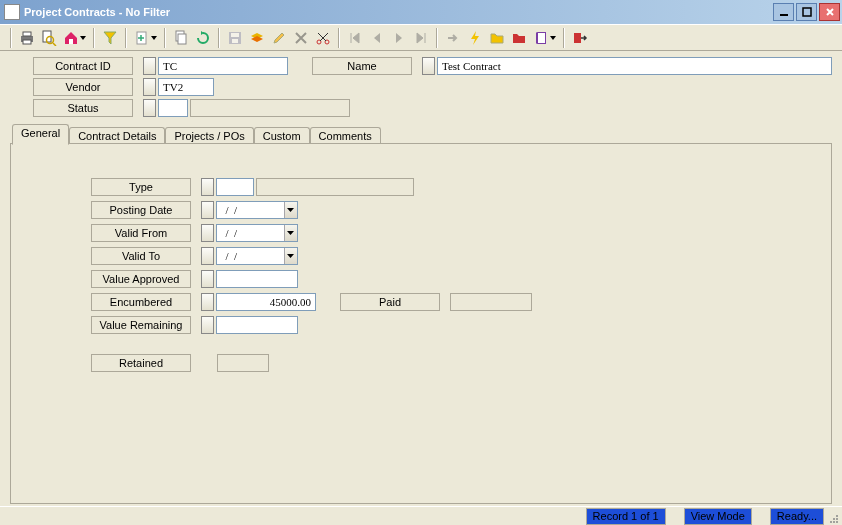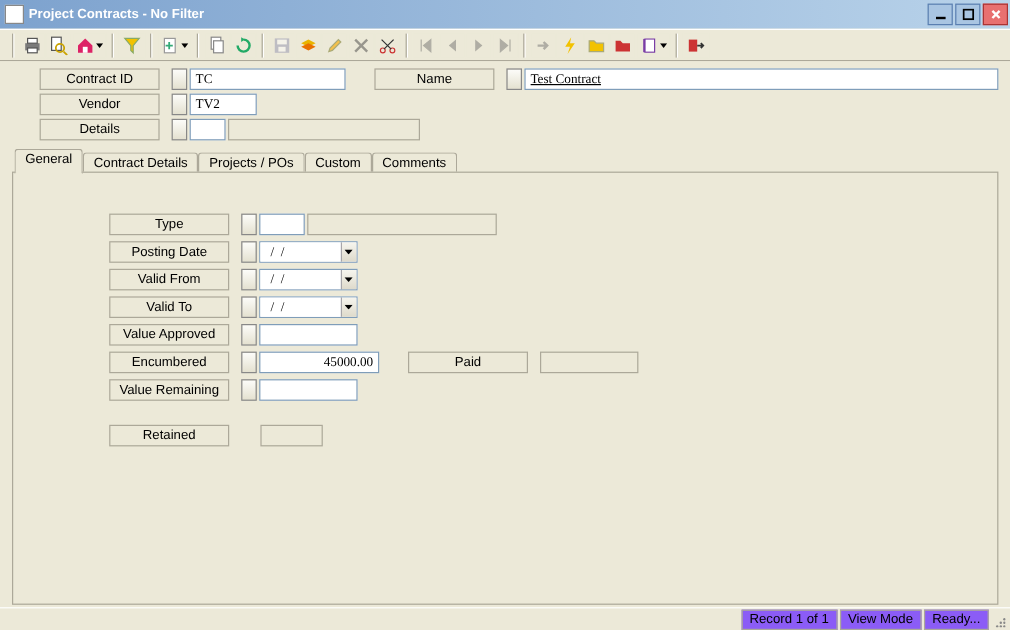--- a/index.html
+++ b/index.html
@@ -191,22 +191,22 @@
     align-items: center;
     justify-content: flex-end;
     font-size: 11px;
     padding-right: 2px;
   }
   .statuscell {
     border: 1px solid #aca899;
     height: 17px;
     display: flex; align-items: center;
     padding: 0 6px;
-    margin-left: 2px;
-    background: #8b5cf6;
+    margin-left: 18px;
+    background: #1d4ed8;
   }
   .grip {
     width: 16px; height: 17px;
     display: flex; align-items:flex-end; justify-content:flex-end;
     padding: 0 2px 2px 0;
   }
   .grip svg { width: 10px; height:10px; }
 </style>
 </head>
 <body>
@@ -390,32 +390,32 @@
 
     <div class="row">
       <div class="lbl lbl-100">Contract ID</div>
       <div style="width:6px"></div>
       <div class="smallbtn"></div>
       <input class="txt" style="width: 130px;" value="TC">
       <div style="width:20px"></div>
       <div class="lbl lbl-100">Name</div>
       <div style="width:6px"></div>
       <div class="smallbtn"></div>
-      <input class="txt" style="flex: 1 1 0%; text-decoration: underline;" value="Test Contract">
+      <input class="txt" style="flex: 1 1 0%;" value="Test Contract">
     </div>
 
     <div class="row">
       <div class="lbl lbl-100">Vendor</div>
       <div style="width:6px"></div>
       <div class="smallbtn"></div>
       <input class="txt" style="width: 56px;" value="TV2">
     </div>
 
     <div class="row">
-      <div class="lbl lbl-100">Details</div>
+      <div class="lbl lbl-100">Status</div>
       <div style="width:6px"></div>
       <div class="smallbtn"></div>
       <input class="txt" style="width: 30px;" value="">
       <div class="desc" style="width:160px"></div>
     </div>
   </div>
 
   <div class="tabstrip">
     <div class="tab active">General</div>
     <div class="tab">Contract Details</div>

